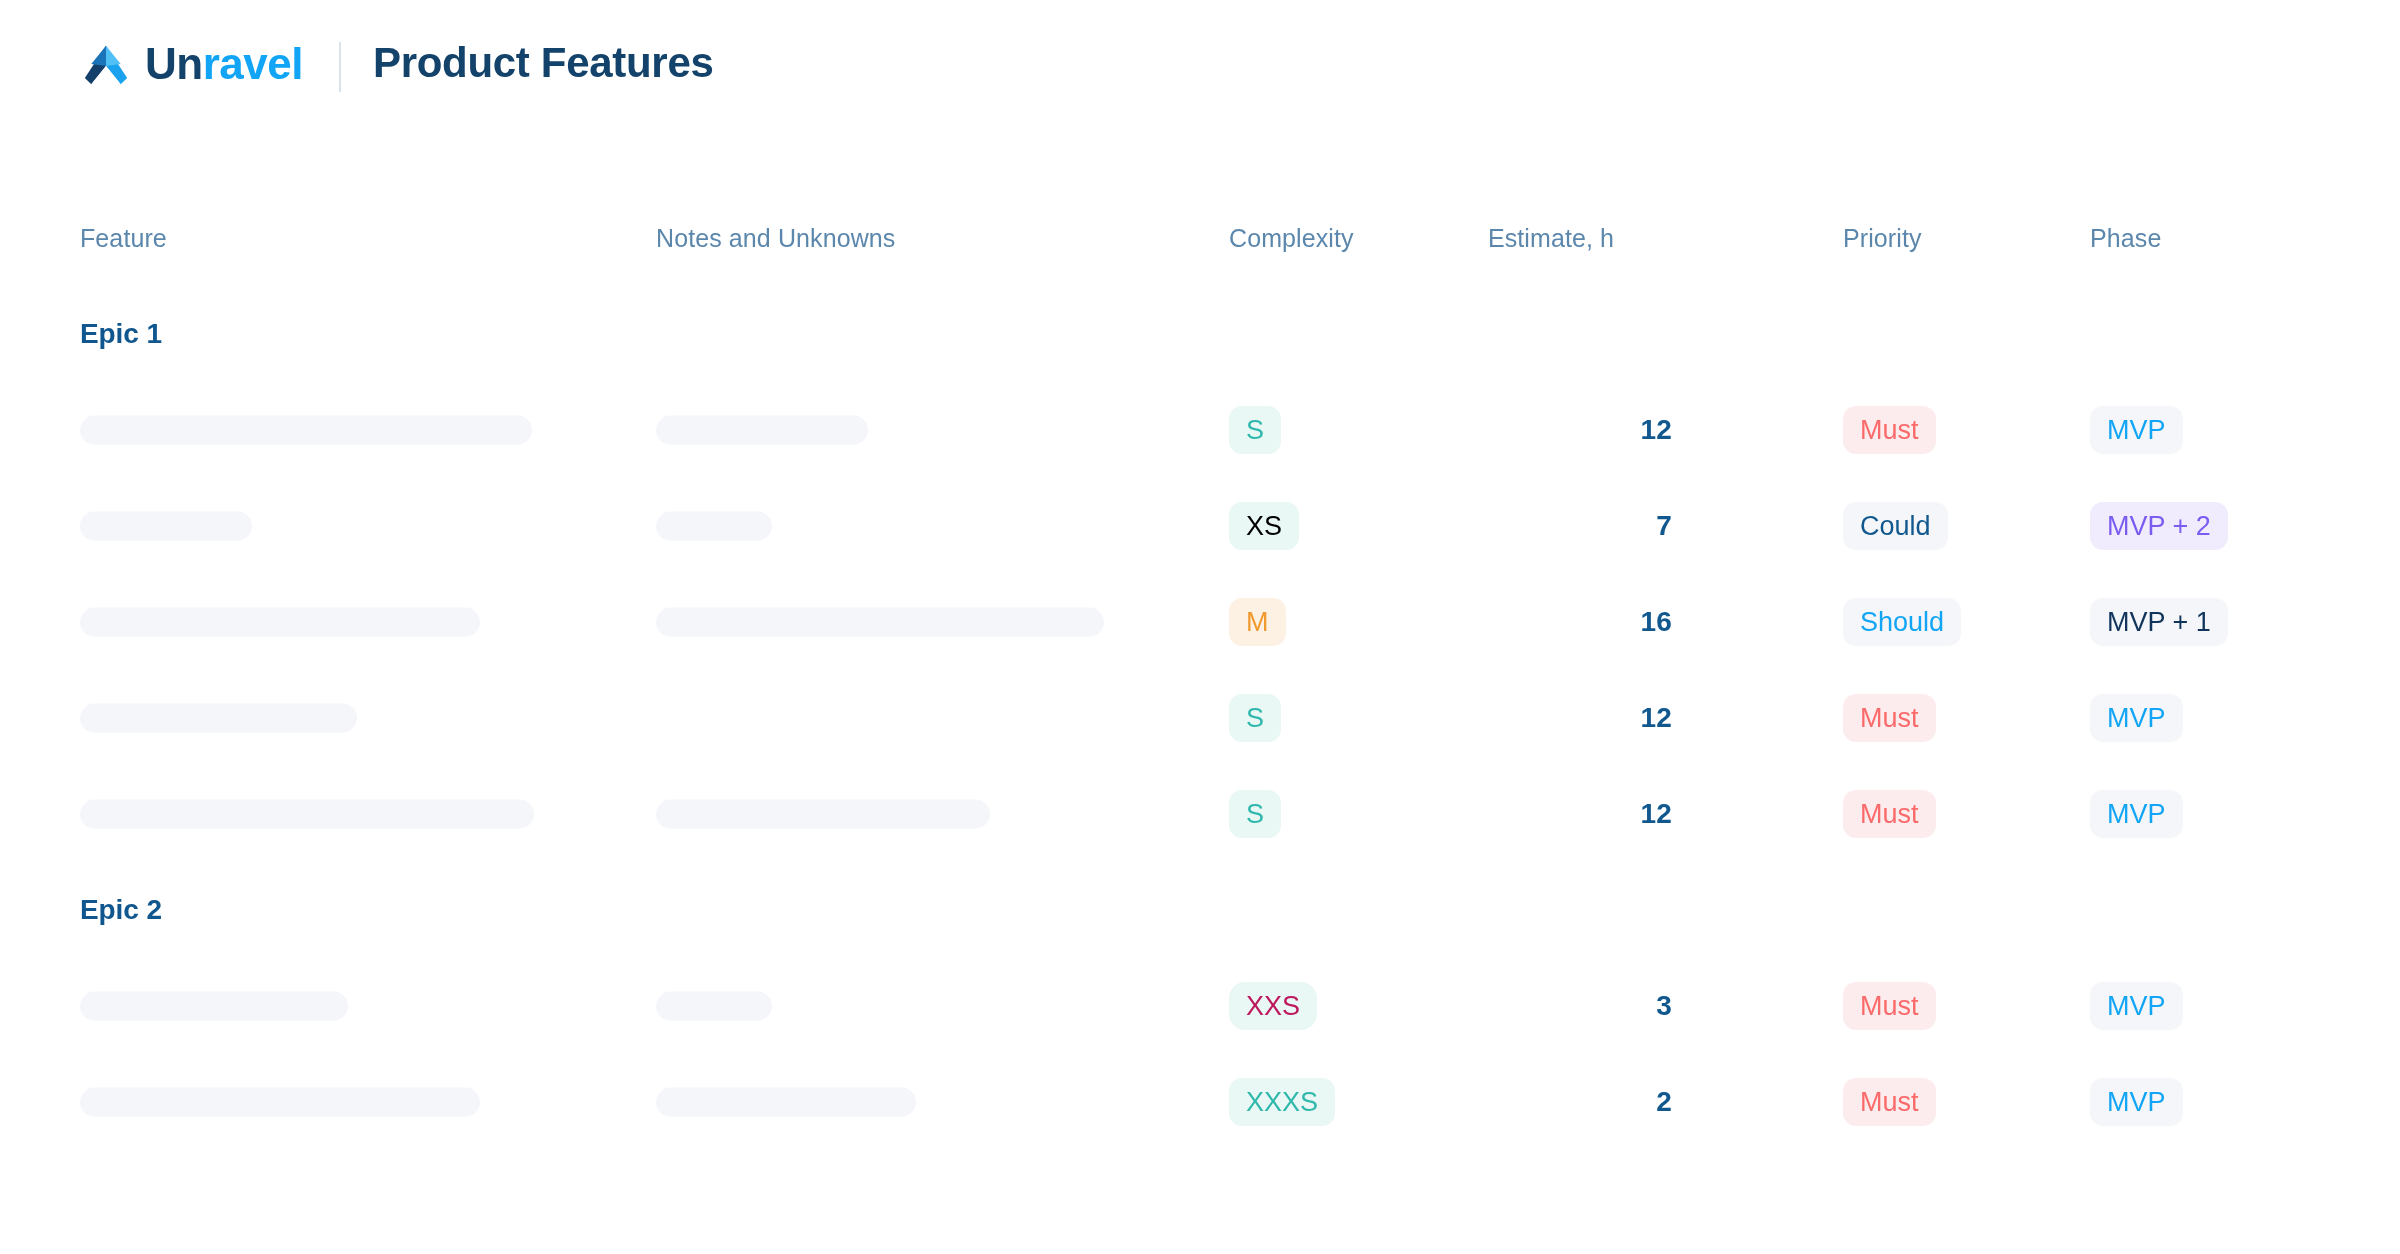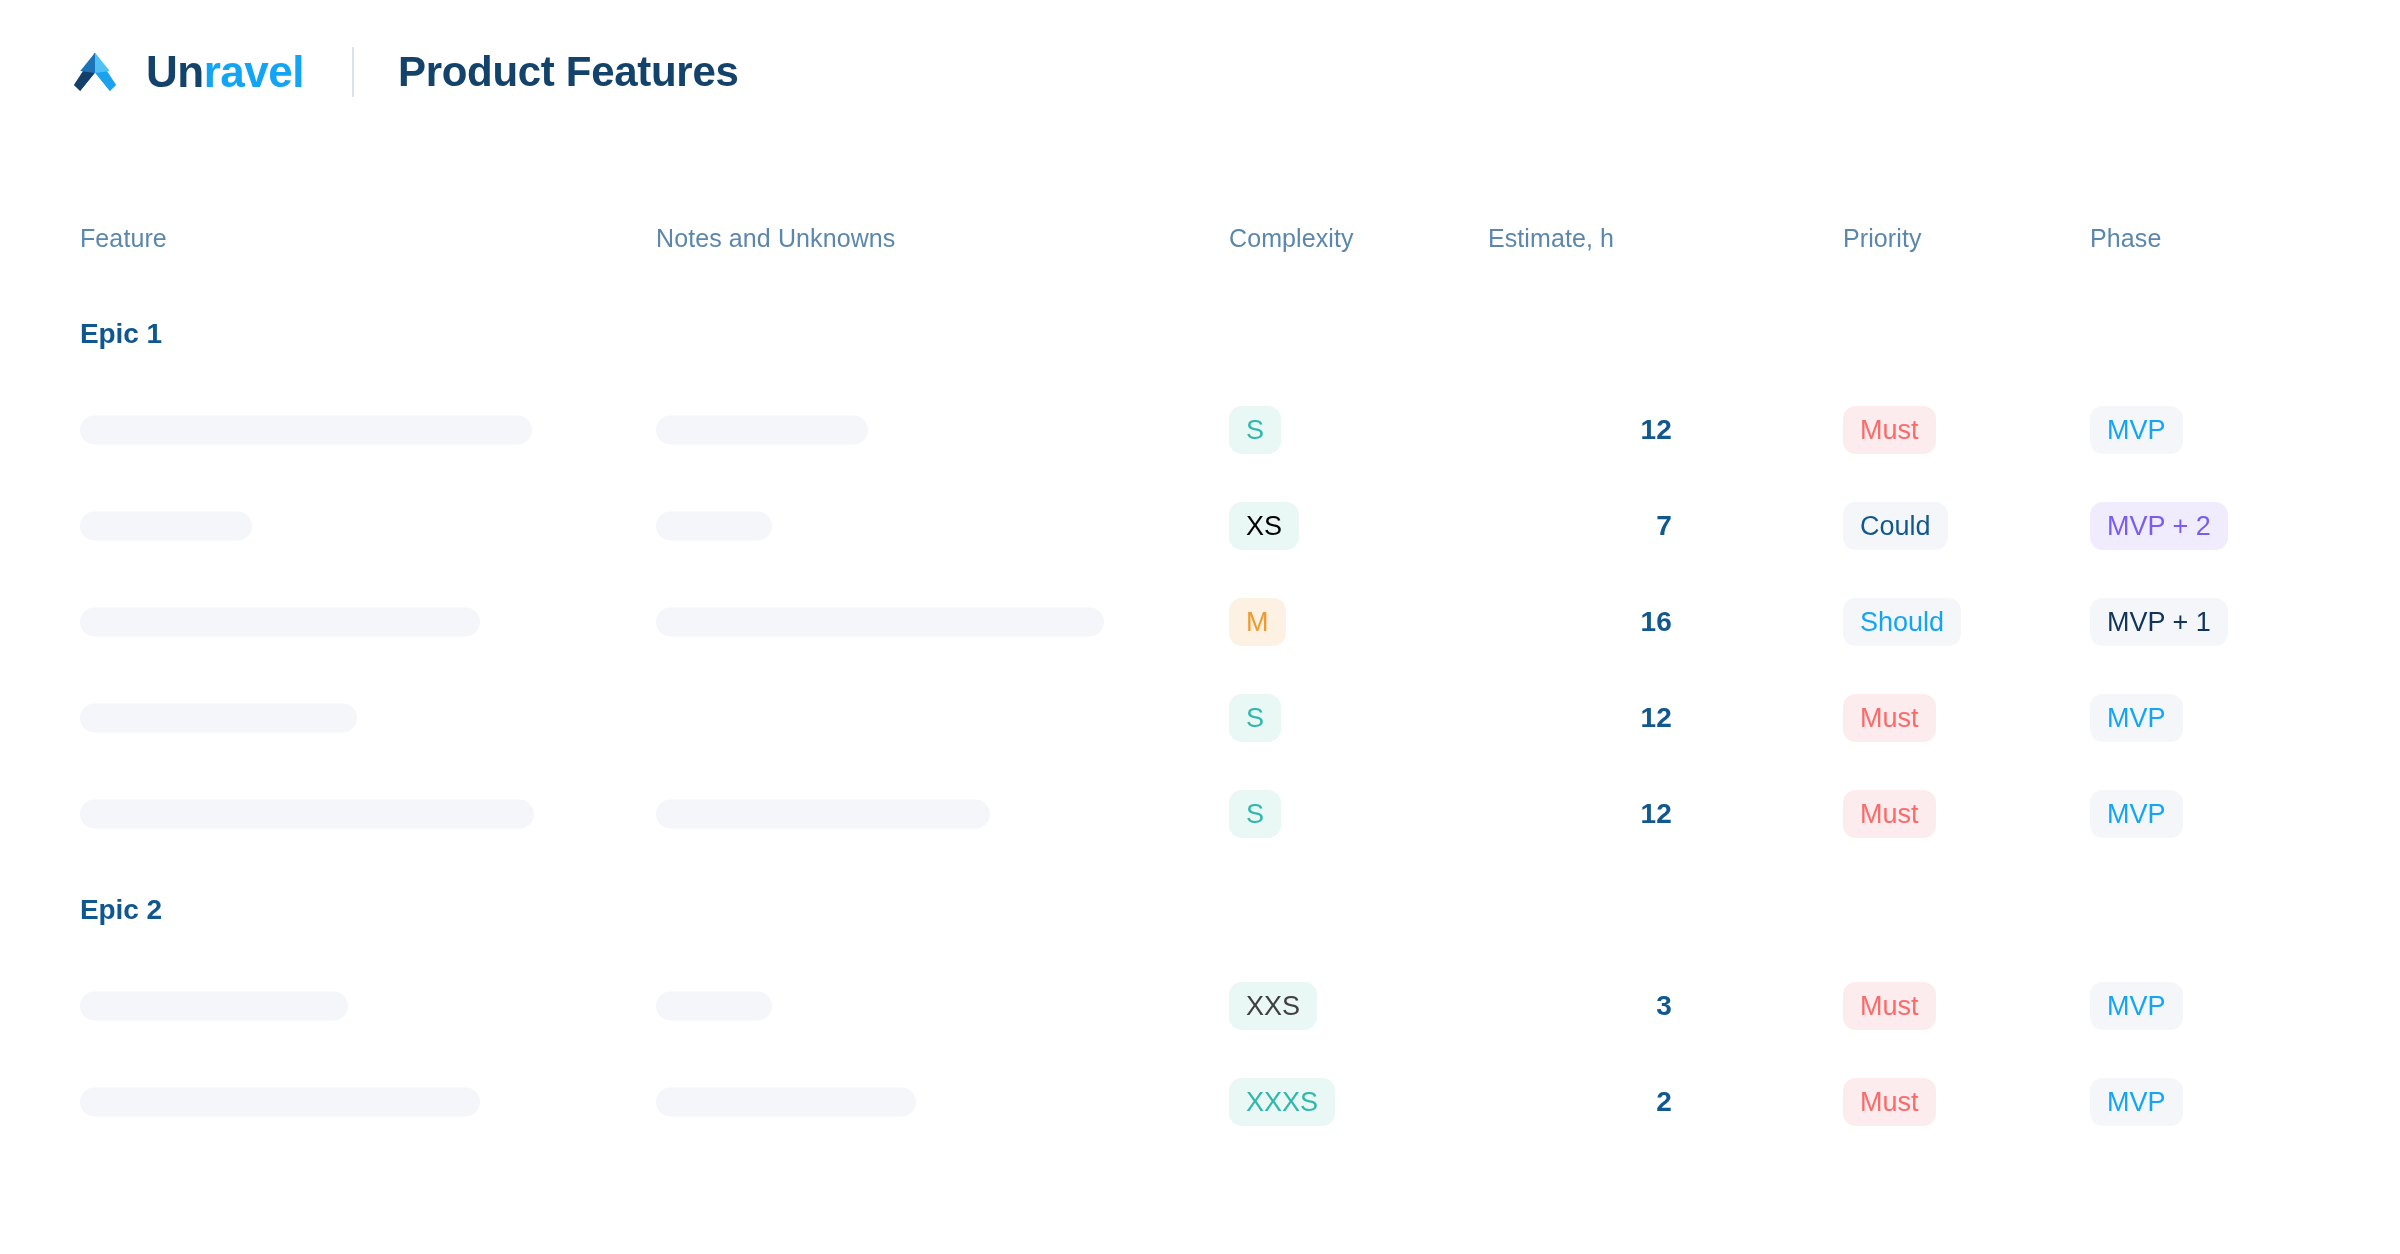--- a/index.html
+++ b/index.html
@@ -19,26 +19,25 @@
   .page {
     position: relative;
     width: 2400px;
     height: 1254px;
     background: #ffffff;
   }
 
   
   .header {
     position: absolute;
-    left: 72px;
+    left: 83px;
     top: 42px;
     display: flex;
-    align-items: center;
+    align-items: flex-start;
     height: 60px;
-    gap: 12px;
   }
   .logo-mark {
     width: 46px;
     height: 46px;
     margin-right: 16px;
     display: block;
     flex: none;
   }
   .brand {
     font-size: 44px;
@@ -236,21 +235,21 @@
         <div class="row epic">
           <div class="c-feature epic-label">Epic 2</div>
         </div>
         <div class="row">
           <div class="c-feature">
             <span class="skeleton" style="width: 268px; background: rgb(244, 246, 249);"></span>
           </div>
           <div class="c-notes">
             <span class="skeleton" style="width: 116px; background: rgb(244, 246, 249);"></span>
           </div>
-          <div class="c-cplx"><div class="pill" style="background: rgb(233, 247, 245); color: #404040;">XXS</div></div>
+          <div class="c-cplx"><div class="pill" style="background: rgb(233, 247, 245); color: #be185d; border-radius: 16px;">XXS</div></div>
           <div class="c-est"><span class="estimate">3</span></div>
           <div class="c-prio"><div class="pill" style="background: rgb(253, 236, 237); color: rgb(250, 106, 106);">Must</div></div>
           <div class="c-phase"><div class="pill" style="background: rgb(244, 246, 249); color: rgb(19, 165, 245);">MVP</div></div>
         </div>
         <div class="row">
           <div class="c-feature">
             <span class="skeleton" style="width: 400px; background: rgb(244, 246, 249);"></span>
           </div>
           <div class="c-notes">
             <span class="skeleton" style="width: 260px; background: rgb(244, 246, 249);"></span>

